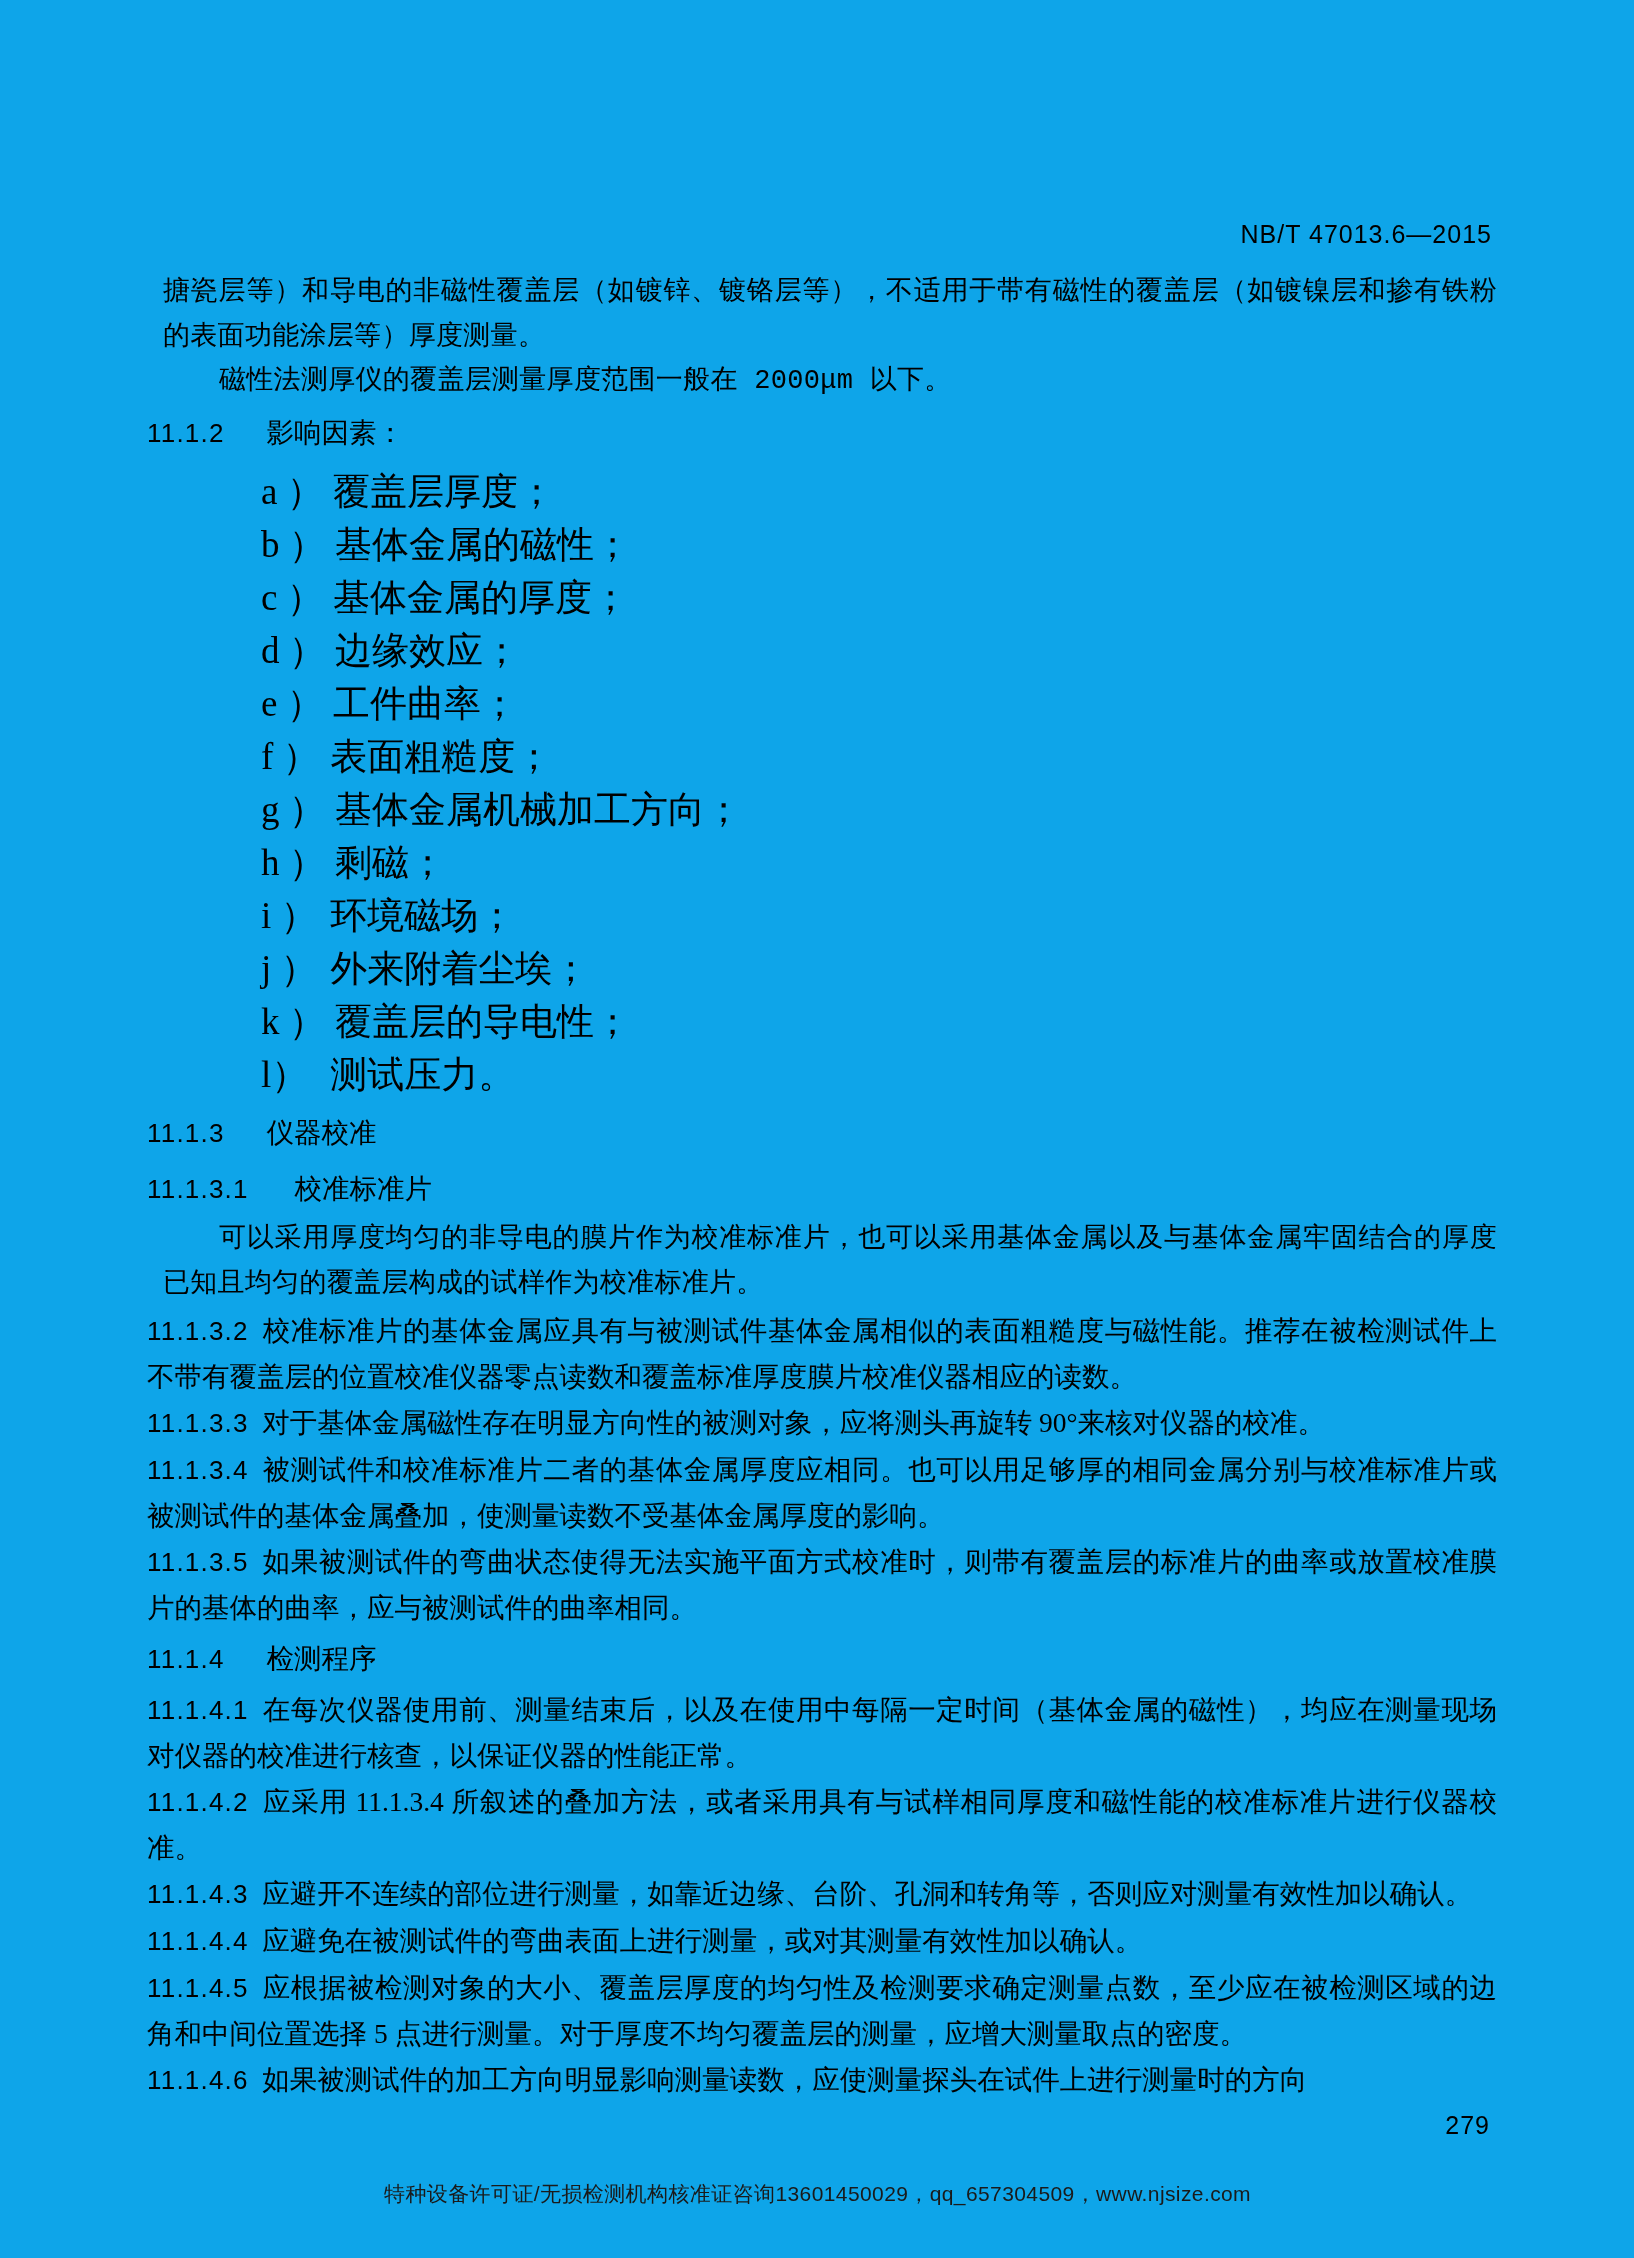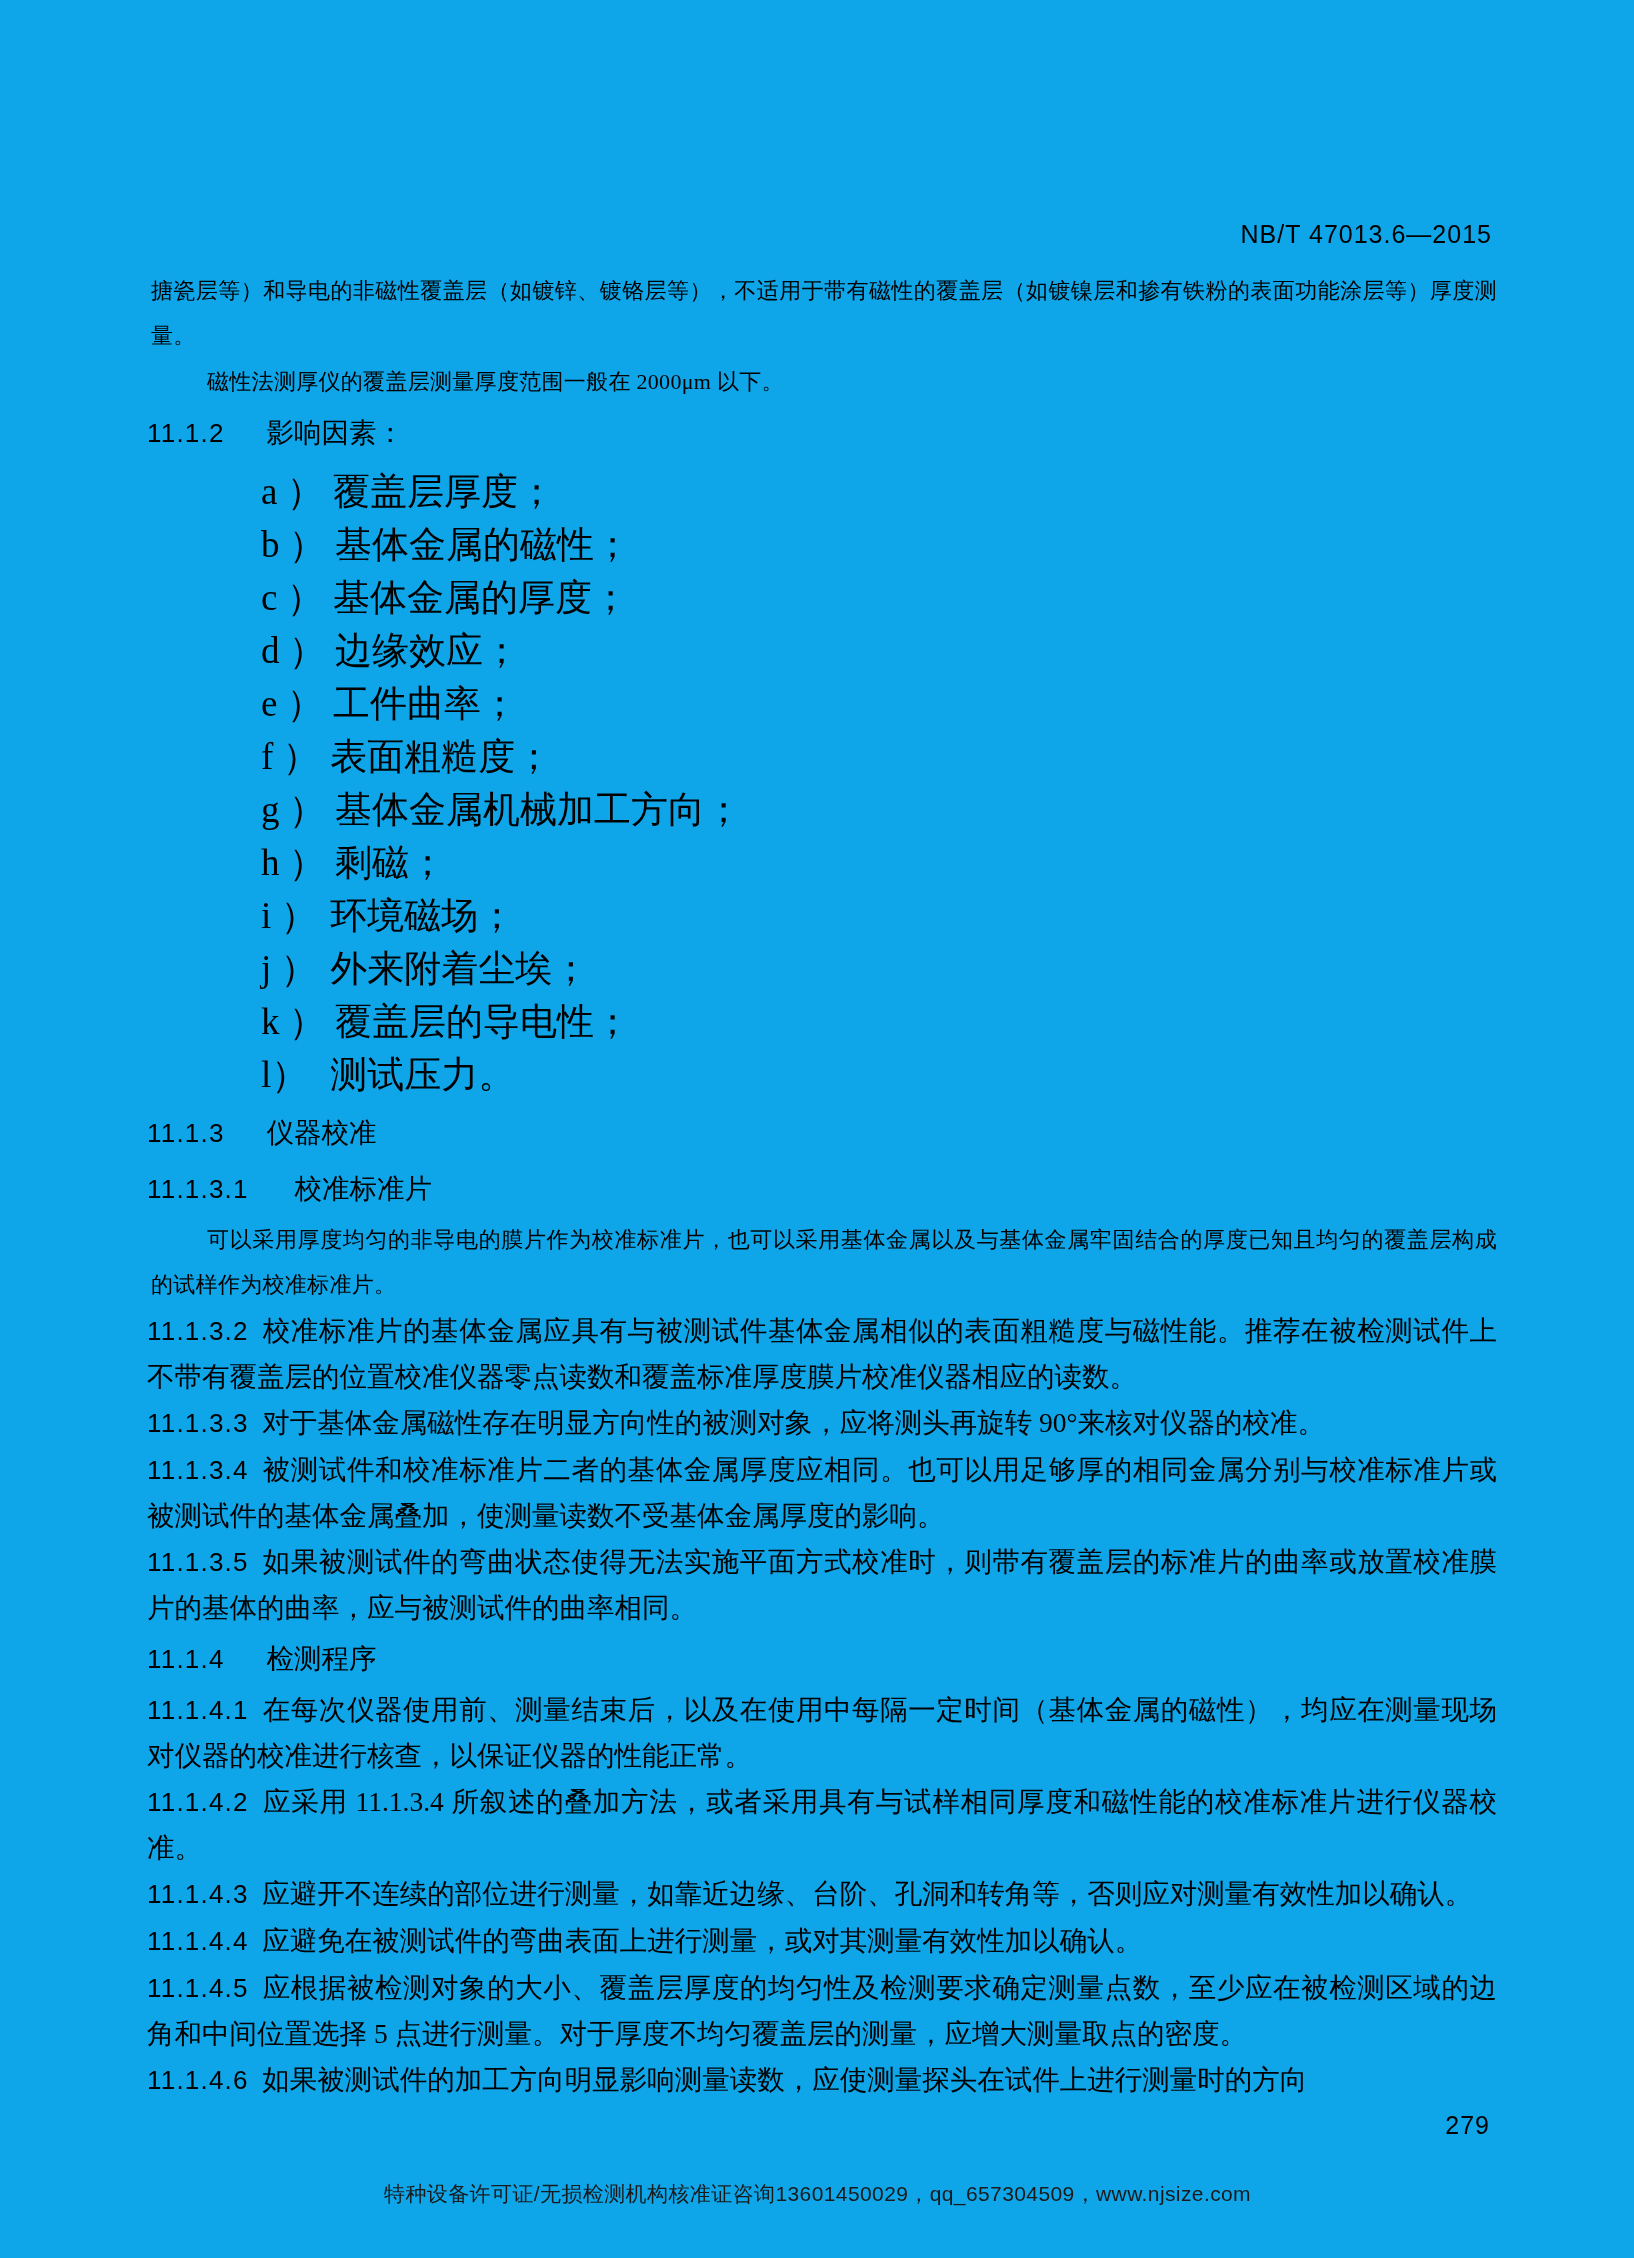--- a/index.html
+++ b/index.html
@@ -25,29 +25,30 @@
     letter-spacing: 1px;
     white-space: nowrap;
   }
   .content {
     position: absolute;
     top: 268px;
     left: 147px;
     width: 1350px;
   }
   .para {
-    font-size: 22px;
+    font-size: 27px;
     line-height: 45px;
     text-align: justify;
     text-justify: inter-ideograph;
-    margin: 0 0 1px 4px;
+    margin: 0 0 1px 16px;
     letter-spacing: 0.3px;
   }
   .indent2 {
     text-indent: 56px;
+    font-family: Liberation Mono, monospace;
   }
   .clause {
     font-size: 27.5px;
     line-height: 55px;
     margin: 0;
     display: block;
   }
   .clause-num {
     font-family: "Liberation Sans", sans-serif;
     font-size: 26px;

